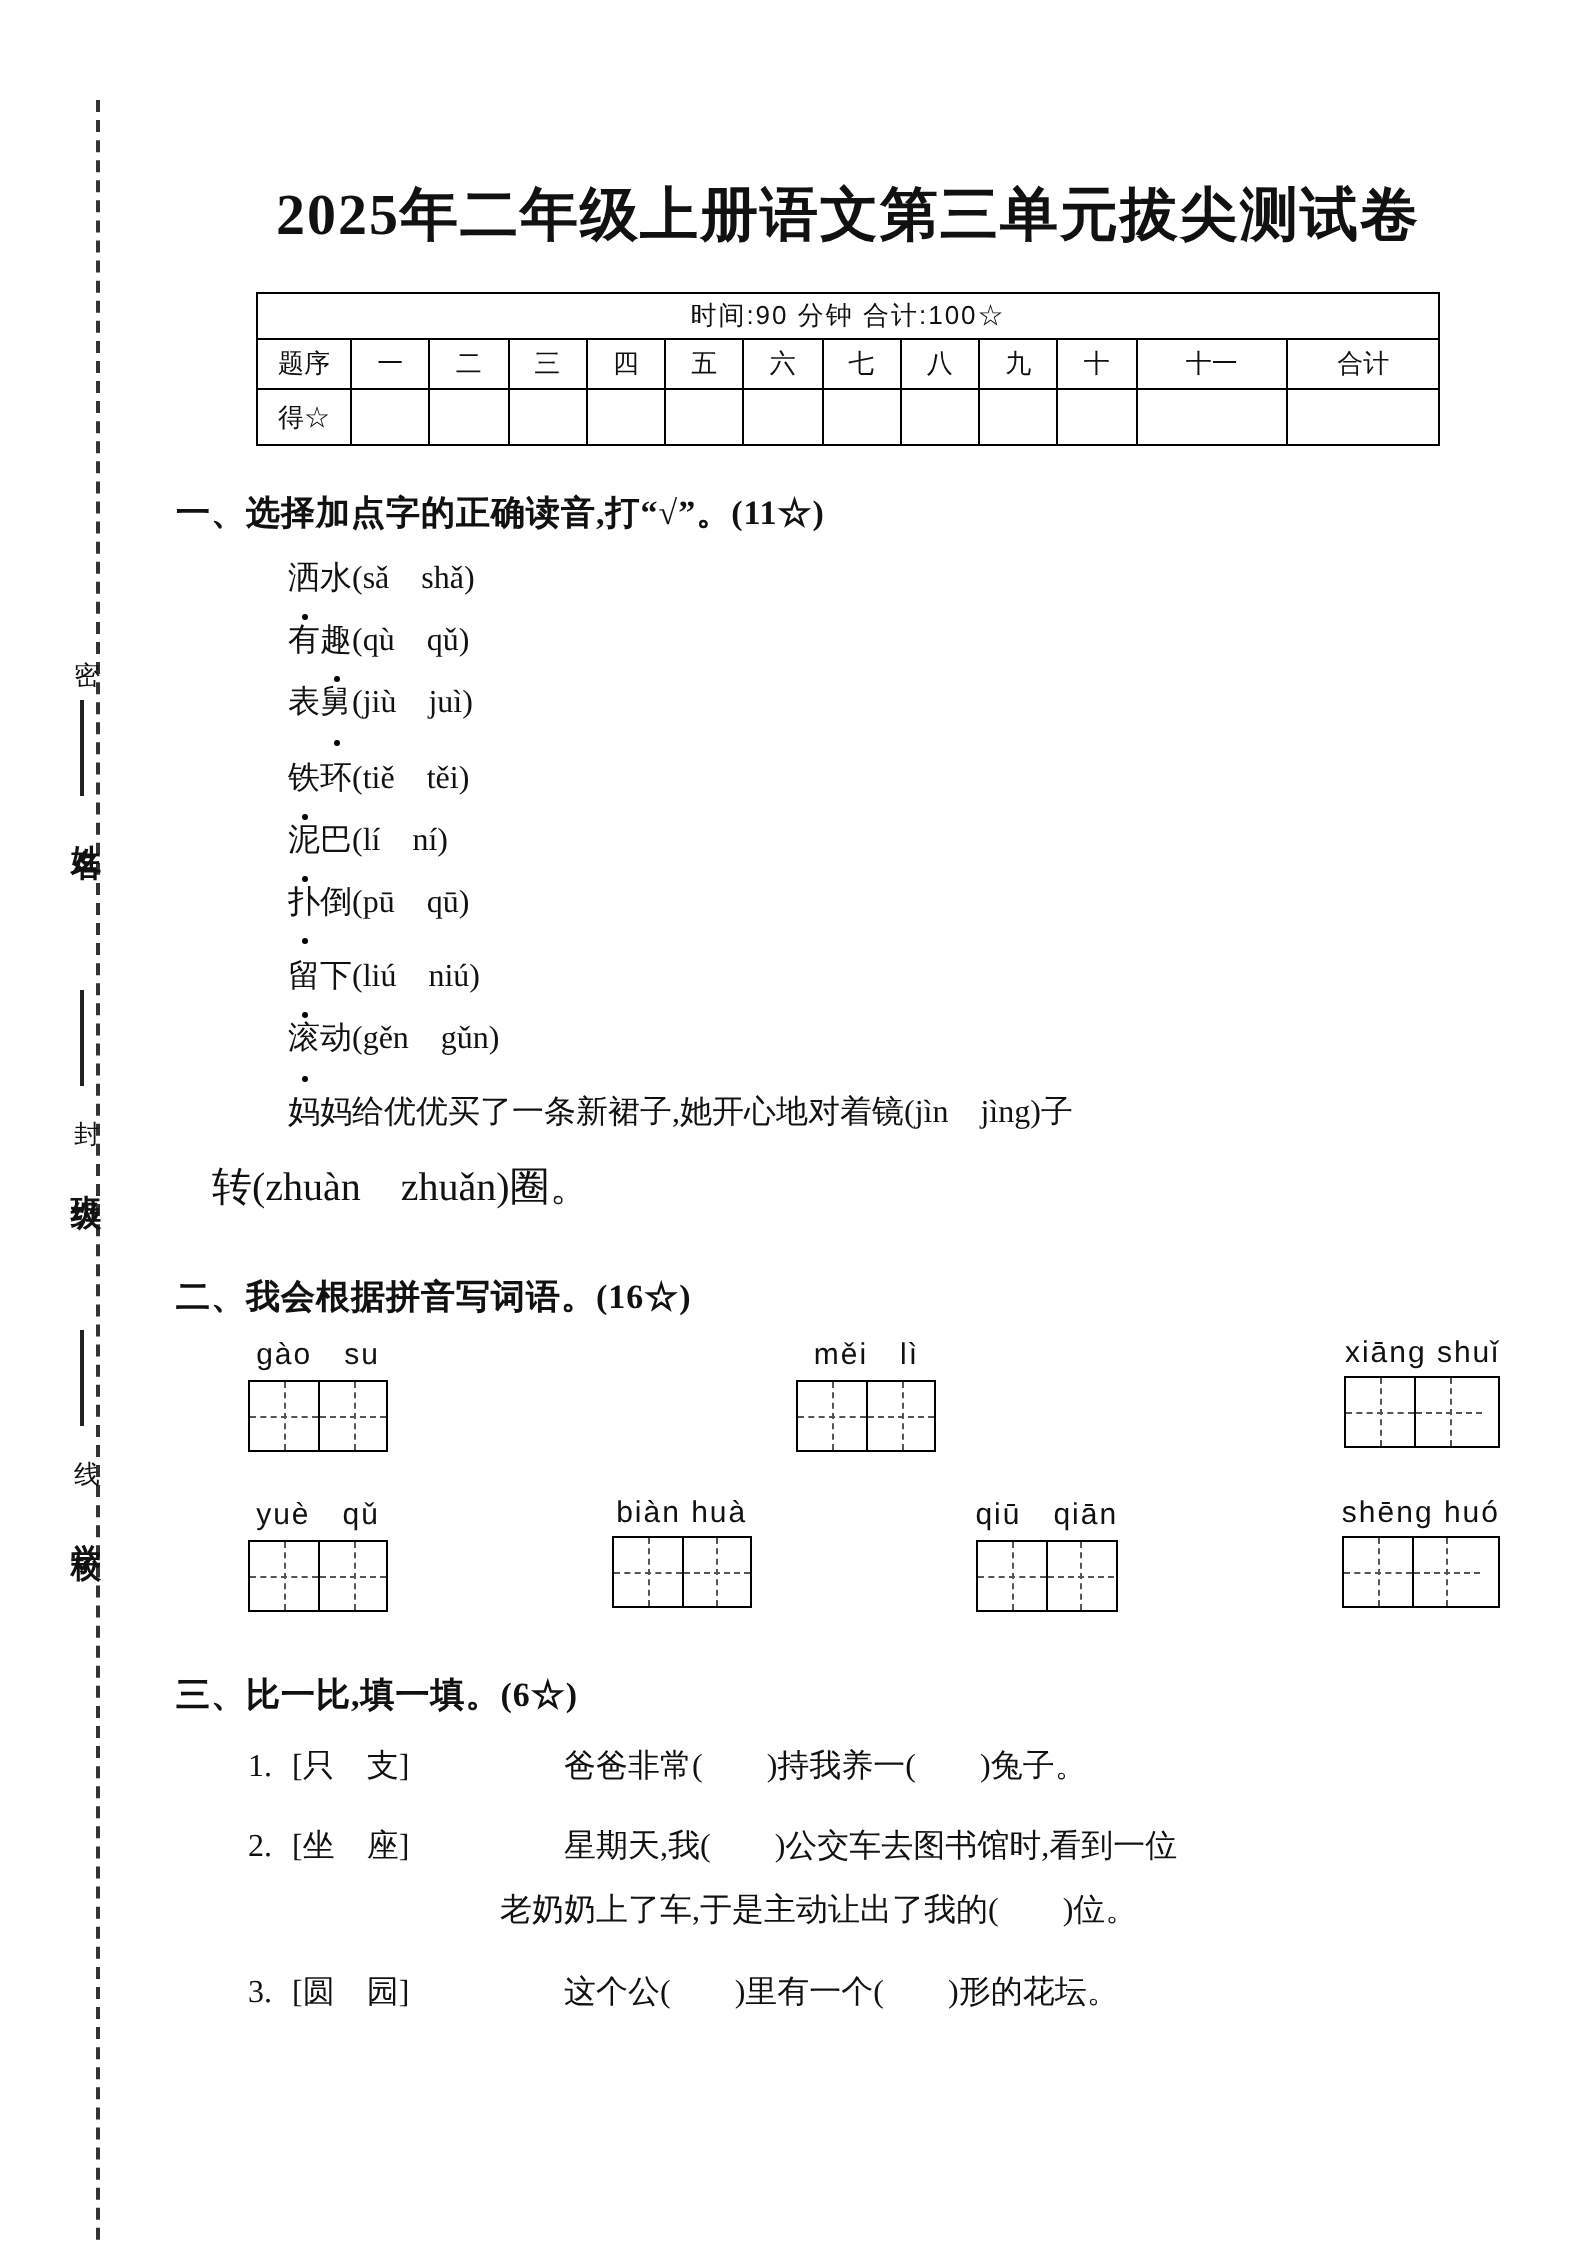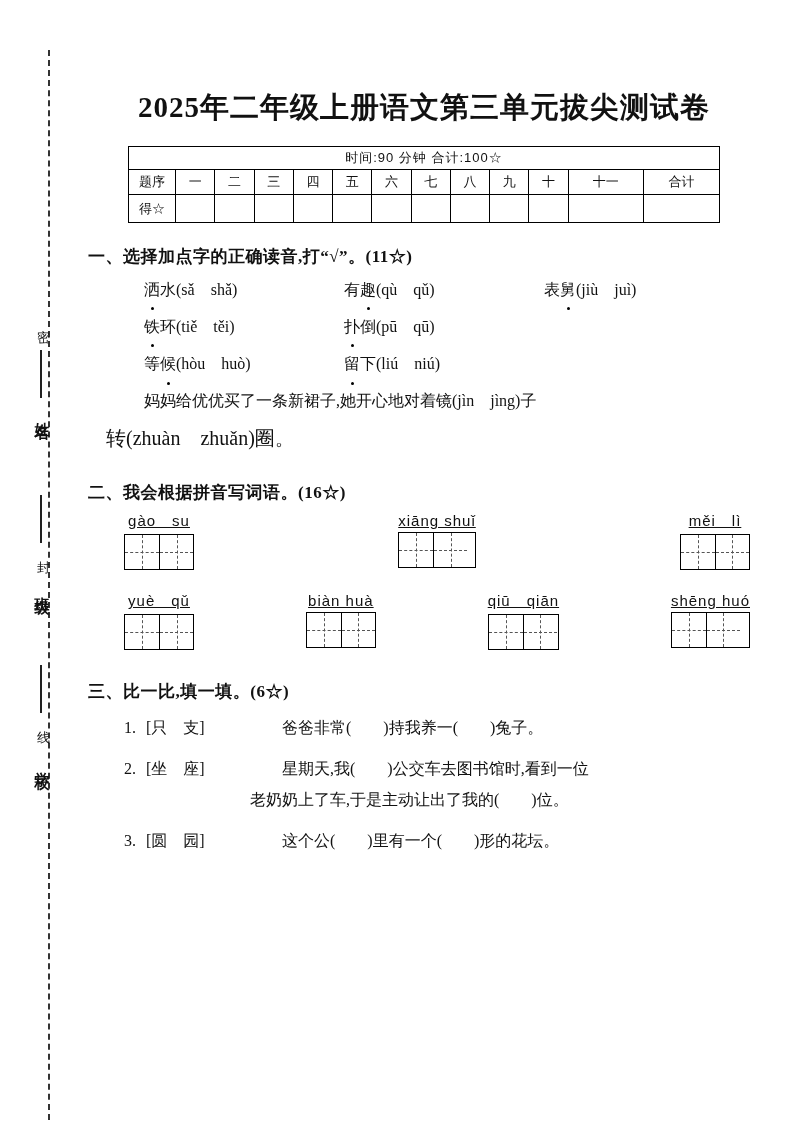--- a/index.html
+++ b/index.html
@@ -116,20 +116,21 @@
     font-size: 16px;
     line-height: 1.95;
     font-family: "Liberation Serif", serif;
   }
 
   
   .choice-row {
     display: flex;
     margin: 6px 0 4px 0;
     padding-left: 56px;
+    flex-direction: column;
   }
   .choice-cell {
     width: 200px;
     font-size: 16px;
     white-space: nowrap;
   }
   .dotchar {
     position: relative;
     display: inline-block;
   }
@@ -154,21 +155,20 @@
     font-size: 20px;
     line-height: 2.1;
   }
 
   
   .grid-block {
     display: flex;
     justify-content: space-between;
     padding: 0 10px 0 36px;
     margin-top: 8px;
-    text-decoration: underline;
   }
   .grid-item {
     text-align: center;
   }
   .pinyin-label {
     font-size: 15px;
     font-family: "Liberation Sans", sans-serif;
     letter-spacing: 1px;
     margin-bottom: 3px;
     white-space: nowrap;
@@ -290,51 +290,52 @@
   <div class="q-body">
 
     <div class="choice-row">
       <div class="choice-cell"><span class="dotchar">洒</span><span>水(sǎ　shǎ)</span></div>
       <div class="choice-cell"><span>有</span><span class="dotchar">趣</span><span>(qù　qǔ)</span></div>
       <div class="choice-cell"><span>表</span><span class="dotchar">舅</span><span>(jiù　juì)</span></div>
     </div>
 
     <div class="choice-row">
       <div class="choice-cell"><span class="dotchar">铁</span><span>环(tiě　těi)</span></div>
+      <div class="choice-cell"><span class="dotchar">泥</span><span>巴(lí　ní)</span></div>
       <div class="choice-cell"><span class="dotchar">扑</span><span>倒(pū　qū)</span></div>
     </div>
 
     <div class="choice-row">
-      <div class="choice-cell"><span>等</span><span class="dotchar">候</span><span>(hòu　huò)</span></div>
       <div class="choice-cell"><span class="dotchar">留</span><span>下(liú　niú)</span></div>
+      <div class="choice-cell"><span class="dotchar">滚</span><span>动(gěn　gǔn)</span></div>
     </div>
 
     <div class="sent">妈妈给优优买了一条新裙子,她开心地对着镜(jìn　jìng)子</div>
     <div class="sent2">转(zhuàn　zhuǎn)圈。</div>
   </div>
 
   <div class="section-title">二、我会根据拼音写词语。(16☆)</div>
 
   <div class="grid-block">
     <div class="grid-item">
       <div class="pinyin-label">gào　su</div>
       <div class="tianzi">
           <div class="cell"></div>
           <div class="cell"></div>
         </div>
     </div>
     <div class="grid-item">
+      <div class="pinyin-label">měi　lì</div>
+      <div class="tianzi">
+          <div class="cell"></div>
+          <div class="cell"></div>
+        </div>
+    </div>
+    <div class="grid-item">
       <div class="pinyin-label">xiāng shuǐ</div>
-      <div class="tianzi">
-          <div class="cell"></div>
-          <div class="cell"></div>
-        </div>
-    </div>
-    <div class="grid-item">
-      <div class="pinyin-label">měi　lì</div>
       <div class="tianzi">
           <div class="cell"></div>
           <div class="cell"></div>
         </div>
     </div>
   </div>
 
   <div class="grid-block" style="margin-top:22px;">
     <div class="grid-item">
       <div class="pinyin-label">yuè　qǔ</div>

